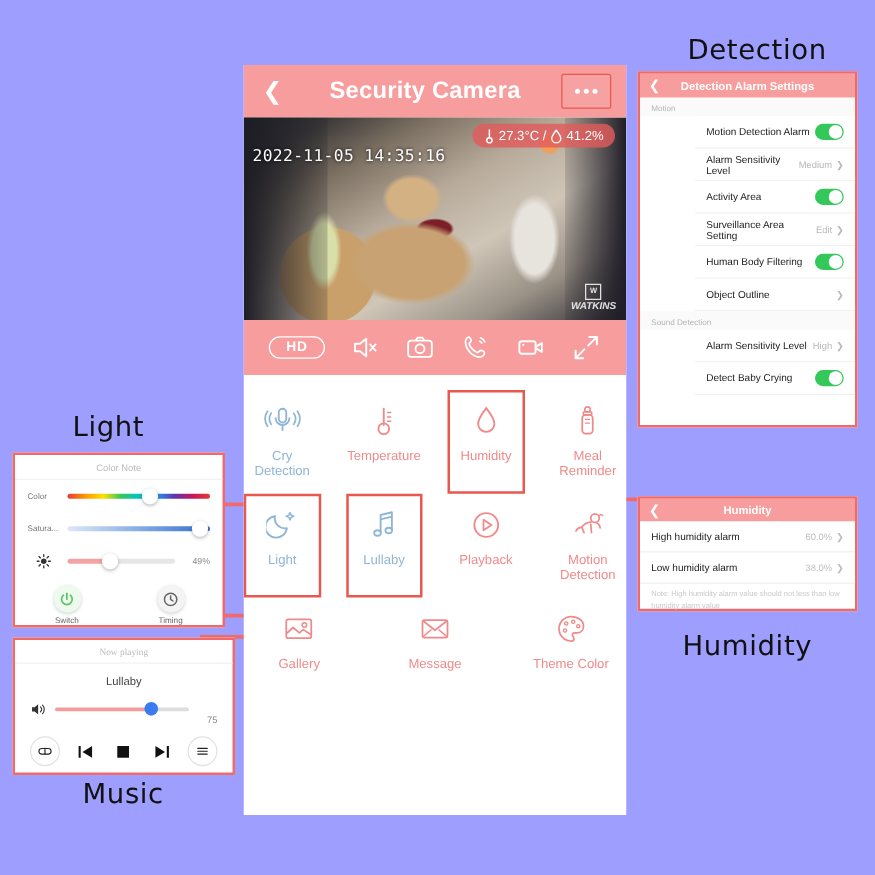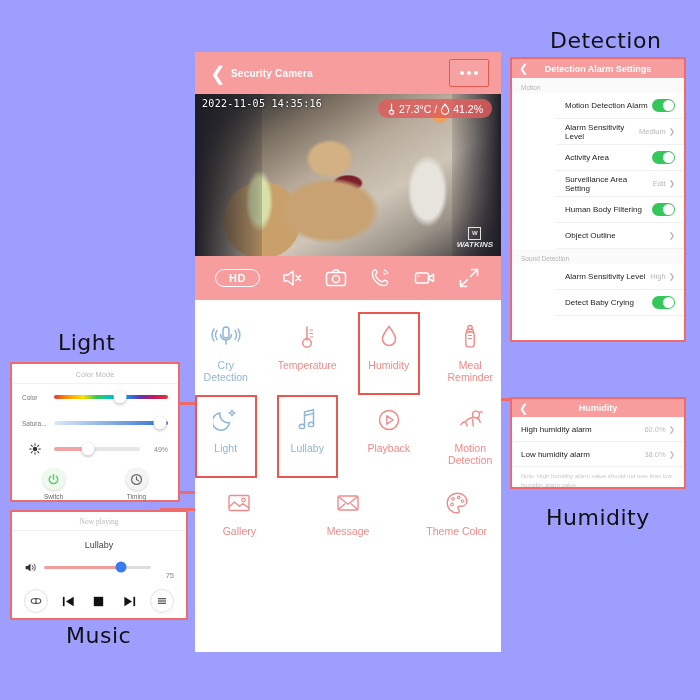--- a/index.html
+++ b/index.html
@@ -26,21 +26,21 @@
   
   #phone{
     left:195px;top:52px;width:306px;height:600px;background:#fff;overflow:hidden;
   }
   #phone-header{
     height:42px;background:#f79d9d;display:flex;align-items:center;
     padding:0 10px;box-sizing:border-box;position:relative;
   }
   #phone-header .back{color:#fff;font-size:19px;line-height:1;width:26px;text-align:center;}
   #phone-title{
-    flex:1;text-align:left;color:#fff;font-size:10px;font-weight:bold;
+    flex:1;text-align:center;color:#fff;font-size:19px;font-weight:bold;
     letter-spacing:.2px;
   }
   #more-btn{
     width:38px;height:26px;border:1.6px solid #e8584f;border-radius:2px;
     display:flex;align-items:center;justify-content:center;gap:3px;
     background:rgba(255,255,255,.06);margin-right:2px;
   }
   #more-btn i{width:4px;height:4px;border-radius:50%;background:#fff;display:block;}
 
   
@@ -58,21 +58,21 @@
       radial-gradient(ellipse 18px 10px at 50% 55%, #7c1f28 0 70%, rgba(124,31,40,0) 85%),
       radial-gradient(ellipse 26px 46px at 76% 60%, #e7e4de 0 60%, rgba(231,228,222,0) 78%),
       radial-gradient(ellipse 18px 40px at 21% 66%, #d8dfa8 0 55%, rgba(216,223,168,0) 78%),
       radial-gradient(circle 10px at 80% 13%, #f0a057 0 70%, rgba(240,160,87,0) 85%);
   }
   #video .dark-l{position:absolute;left:0;top:0;width:22%;height:100%;
     background:linear-gradient(90deg,#1d1d24 0%,rgba(29,29,36,.2) 100%);}
   #video .dark-r{position:absolute;right:0;top:0;width:16%;height:100%;
     background:linear-gradient(270deg,#1f1d27 0%,rgba(31,29,39,.15) 100%);}
   #ts{
-    position:absolute;left:7px;top:4px;color:#fff;font-size:10px;
+    position:absolute;left:7px;top:24px;color:#fff;font-size:13px;
     font-family:"DejaVu Sans Mono",monospace;text-shadow:0 0 3px #000;letter-spacing:.3px;
   }
   #env-badge{
     position:absolute;right:9px;top:5px;height:19px;border-radius:10px;
     background:rgba(226,92,92,.82);color:#fff;font-size:10.5px;
     display:flex;align-items:center;padding:0 9px;gap:3px;white-space:nowrap;
   }
   #watermark{
     position:absolute;right:8px;bottom:6px;color:rgba(255,255,255,.85);
     font-size:8px;font-style:italic;font-weight:bold;text-align:center;line-height:1.1;
@@ -466,21 +466,21 @@
     <span class="t">Low humidity alarm</span>
     <span class="v">
       <span>38.0%</span>
       <span>❯</span>
     </span>
   </div>
   <div id="hum-note">Note: High humidity alarm value should not less than low humidity alarm value</div>
 </div>
 
 <div class="panel" id="panel-light">
-  <div id="lp-title">Color Mode</div>
+  <div id="lp-title">Color Note</div>
 
   <div class="srow">
     <span class="sl">Color</span>
     <span class="track" id="tr-color">
       <span class="knob" style="left:58%;"></span>
     </span>
   </div>
 
   <div class="srow">
     <span class="sl">Satura...</span>

